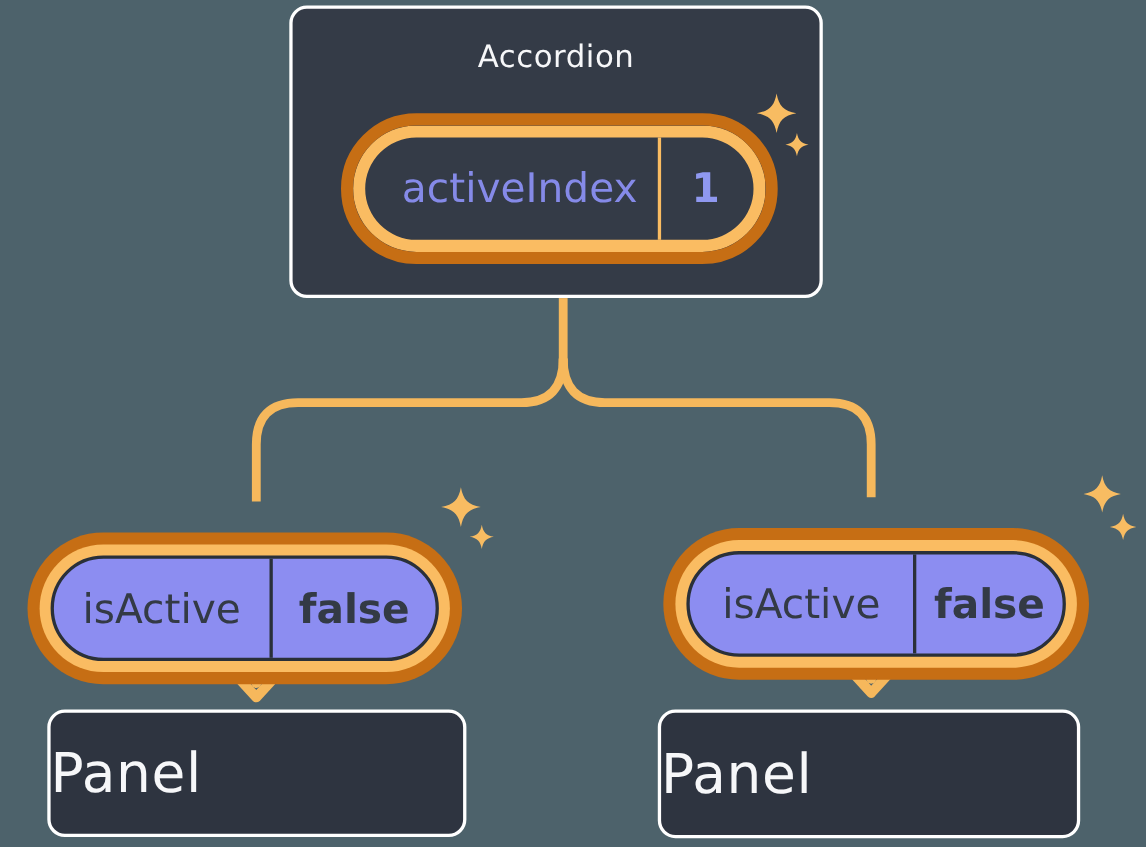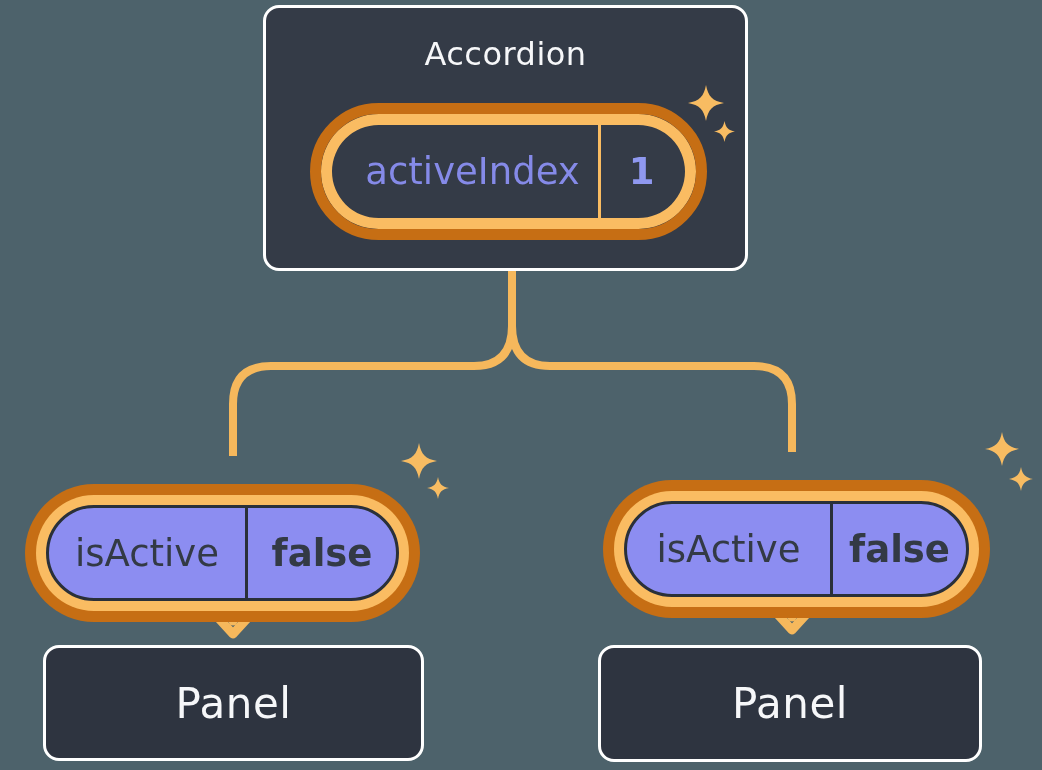--- a/index.html
+++ b/index.html
@@ -11,25 +11,25 @@
   svg.layer { position:absolute; left:0; top:0; pointer-events:none; }
 
   
   .node {
     position:absolute; box-sizing:border-box;
     border:3px solid #FFFFFF; border-radius:16px;
   }
   .accordion-card { left:263px; top:5px; width:485px; height:266px; background:#343B47; }
   .card-title {
     margin-top:27px; text-align:center;
-    font-size:32px; font-weight:500; color:#F6F7F9; letter-spacing:0.5px;
+    font-size:28px; font-weight:500; color:#F6F7F9; letter-spacing:0.5px;
   }
   .panel-node {
-    background:#2E3440; display:flex; align-items:center; justify-content:center;
-    color:#F6F7F9; font-size:42px; font-weight:500; letter-spacing:0.5px;
+    background:#2E3440; display:flex; align-items:center; 
+    color:#F6F7F9; font-size:50px; font-weight:500; letter-spacing:0.5px;
   }
   .panel-left  { left:43px;  top:645px; width:381px; height:116px; }
   .panel-right { left:598px; top:645px; width:384px; height:117px; }
 
   
   .state-pill {
     position:absolute; left:44px; top:95px; width:397px; height:137px;
     box-sizing:border-box; border-radius:999px;
     border:11px solid #C66E14;
     box-shadow: inset 0 0 0 11px #FABC62;

